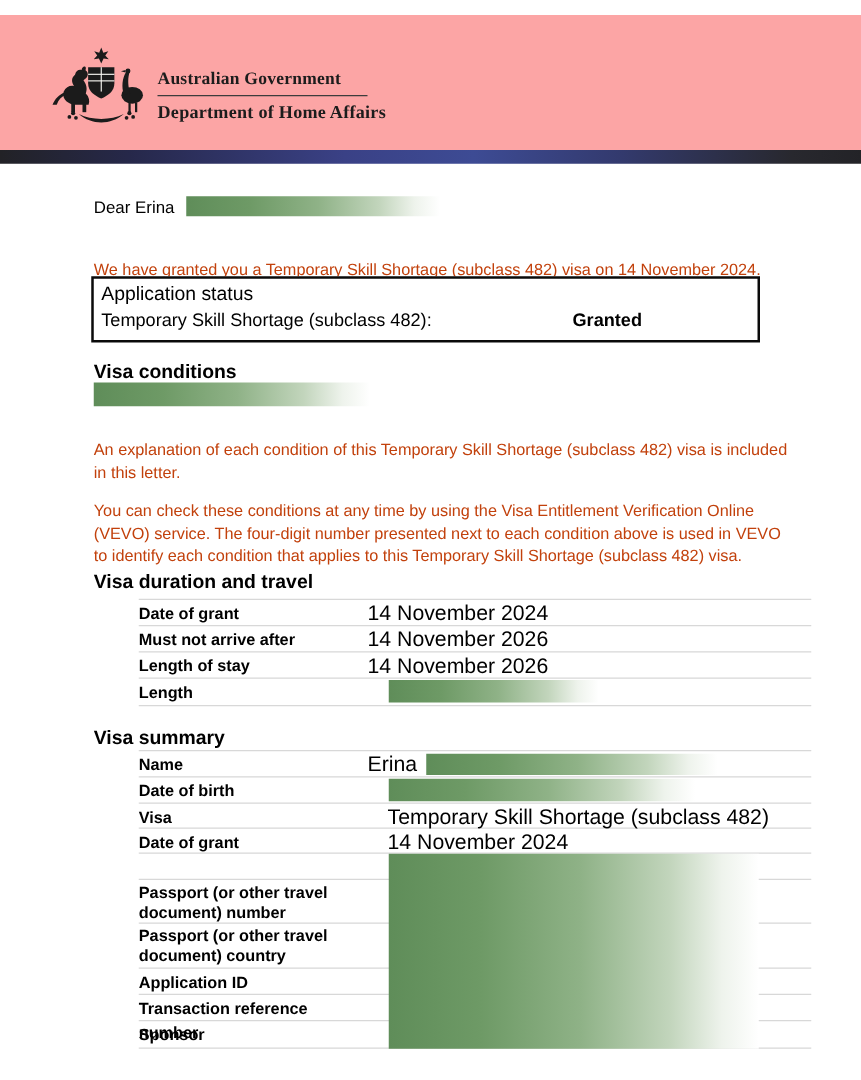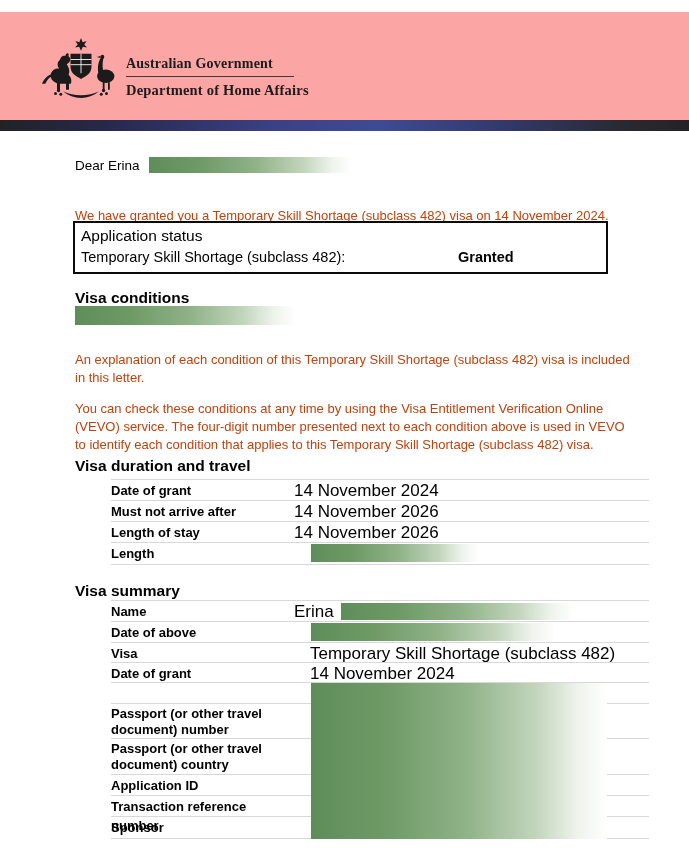--- a/index.html
+++ b/index.html
@@ -177,21 +177,21 @@
   <div class="kv-table t-summary">
     <div class="redact big-redact"></div>
 
     <div class="kv-row row-h20">
       <div class="kv-label">Name</div>
       <div class="kv-value">
         <span>Erina</span><span class="redact name-redact"></span>
       </div>
     </div>
     <div class="kv-row row-h20">
-      <div class="kv-label">Date of above</div>
+      <div class="kv-label">Date of birth</div>
       <div class="kv-value">
         <span class="redact cell-redact dob-redact"></span>
       </div>
     </div>
     <div class="kv-row row-h19">
       <div class="kv-label">Visa</div>
       <div class="kv-value">Temporary Skill Shortage (subclass 482)</div>
     </div>
     <div class="kv-row row-h19">
       <div class="kv-label">Date of grant</div>

